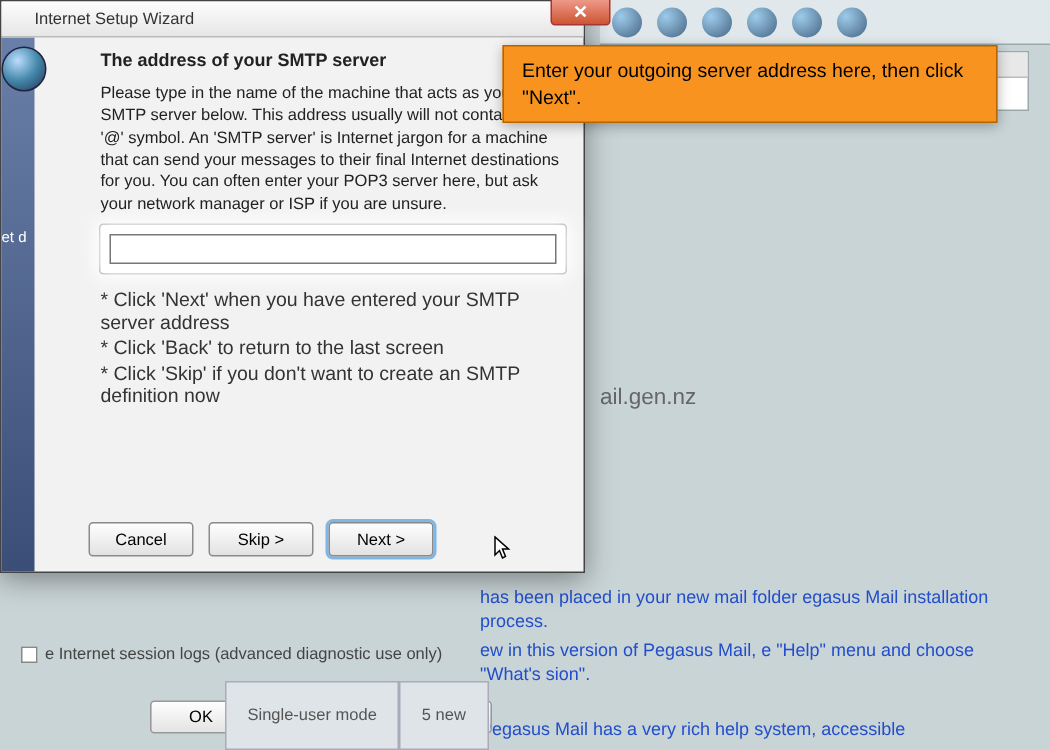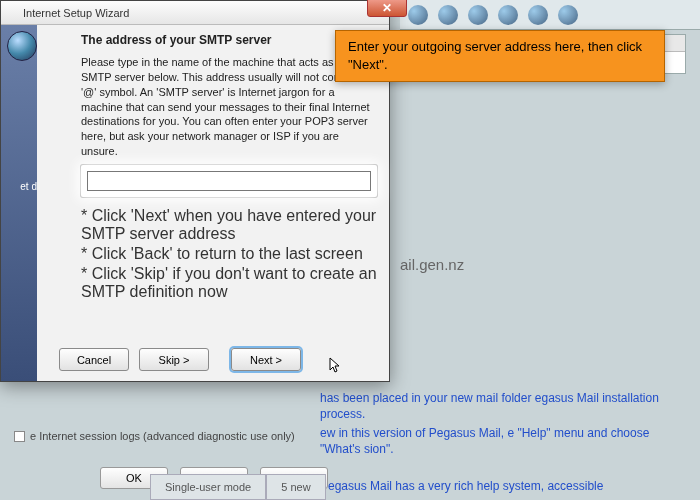--- a/index.html
+++ b/index.html
@@ -14,39 +14,39 @@
   .bg-list-header span { padding:2px 6px; border-right:1px solid #ccc; }
   .bg-list-row { display:flex; padding:2px 6px; }
   .bg-list-row span { margin-right:20px; }
   .bg-mid { position:absolute; top:256px; left:400px; font-size:15px; color:#666; }
   .bg-text { position:absolute; left:320px; right:14px; font-size:12px; color:#1d4ed8; line-height:1.35; }
   .bg-check { position:absolute; left:14px; top:430px; font-size:11px; color:#444; display:flex; align-items:center; gap:5px; }
   .bg-check .box { width:11px;height:11px;border:1px solid #888;background:#fff; }
   .bg-btnrow { position:absolute; left:100px; top:467px; display:flex; gap:12px; }
   .bg-btn { width:68px; height:22px; font-size:11px; background:linear-gradient(#fefefe,#e4e4e4); border:1px solid #999; border-radius:3px; display:flex;align-items:center;justify-content:center; }
   .bg-status { position:absolute; bottom:0; left:150px; display:flex; font-size:11px; color:#555; }
-  .bg-status span { border:1px solid #aab; padding:6px 14px; background:#dde4e8; }
+  .bg-status span { border:1px solid #aab; padding:16px 14px; background:#dde4e8; }
 
   
   .wizard { position:absolute; top:0; left:0; width:390px; height:382px; background:#f2f2f2; border:1px solid #444; box-shadow:0 4px 18px rgba(0,0,0,.4); display:flex; flex-direction:column; }
   .titlebar { height:24px; background:linear-gradient(#fdfdfd,#e6e6e6); border-bottom:1px solid #bbb; display:flex; align-items:center; padding:0 22px; font-size:11px; color:#333; position:relative; }
   .titlebar .redx { position:absolute; right:-18px; top:-2px; width:40px; height:18px; background:linear-gradient(#e98,#c53); border:1px solid #a33; border-radius:0 0 3px 3px; color:#fff; display:flex;align-items:center;justify-content:center; font-size:12px; font-weight:bold; }
   .wizard-body { flex:1; display:flex; }
-  .side { width:36px; background:linear-gradient(#6a7fa8,#3a4e78); display:flex; flex-direction:column; align-items:flex-end; padding-top:6px; gap:120px; }
+  .side { width:22px; background:linear-gradient(#6a7fa8,#3a4e78); display:flex; flex-direction:column; align-items:flex-start; padding-top:6px; gap:92px; }
   .side .globe { width:30px;height:30px;border-radius:50%;background:radial-gradient(circle at 35% 30%,#bdf,#48a,#235); border:1px solid #224; }
   .side .txt { color:#fff; font-size:10px; text-align:center; line-height:1.1; }
   .content { flex:1; padding:8px 12px 18px 12px; font-size:11px; color:#222;margin-left:32px; }
   .content .heading { font-weight:bold; font-size:12px; margin-bottom:8px; }
   .content .para { line-height:1.35; margin-bottom:6px; }
   .input-wrap { margin:6px 0 10px 0; padding:6px; background:#fff; border-radius:2px; box-shadow:0 0 12px 4px rgba(255,255,255,.95), 0 0 0 1px #888; }
   .input-wrap input { width:100%; height:20px; border:1px solid #777; padding:2px 4px; font-size:11px; }
-  .hint { margin:2px 0; font-size:16px; color:#333; }
+  .hint { margin:2px 0; font-size:13px; color:#333; }
   .btnrow { position:absolute; bottom:10px; left:58px; display:flex; gap:10px; }
   .wbtn { width:70px; height:23px; font-size:11px; background:linear-gradient(#fefefe,#e2e2e2); border:1px solid #8a8a8a; border-radius:3px; display:flex;align-items:center;justify-content:center; cursor:pointer; }
-  .wbtn.primary { box-shadow:0 0 0 2px #7db7e8;margin-left:12px; }
+  .wbtn.primary { box-shadow:0 0 0 2px #7db7e8; }
   .cursor { position:absolute; bottom:6px; right:46px; width:14px; height:18px; }
   .cursor svg { width:14px; height:18px; }
 
   
   .callout { position:absolute; top:18px; left:335px; width:330px; height:52px; background:#f7931e; border:1px solid #b56400; color:#000; font-size:13px; display:flex; align-items:center; justify-content:center; text-align:left; padding:16px 12px; line-height:1.35; box-shadow:0 2px 8px rgba(0,0,0,.3);margin-top:12px; }
 </style>
 </head>
 <body>
 
 <div class="bg-app">

